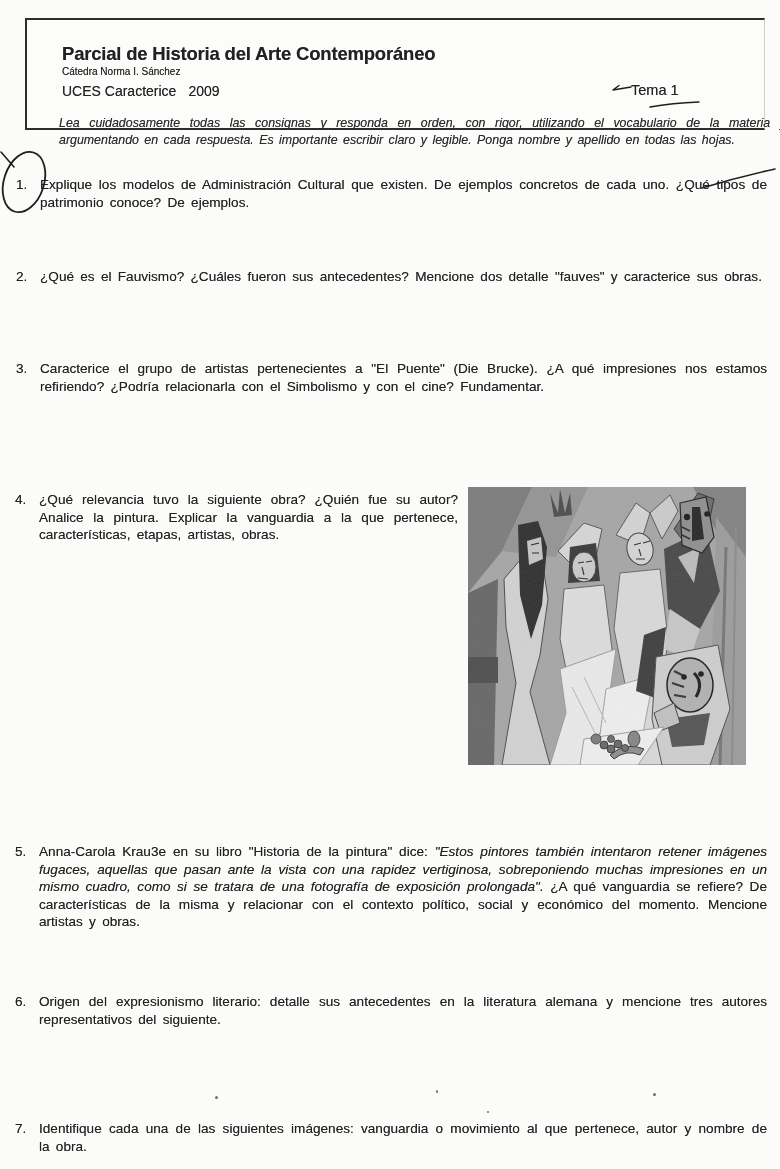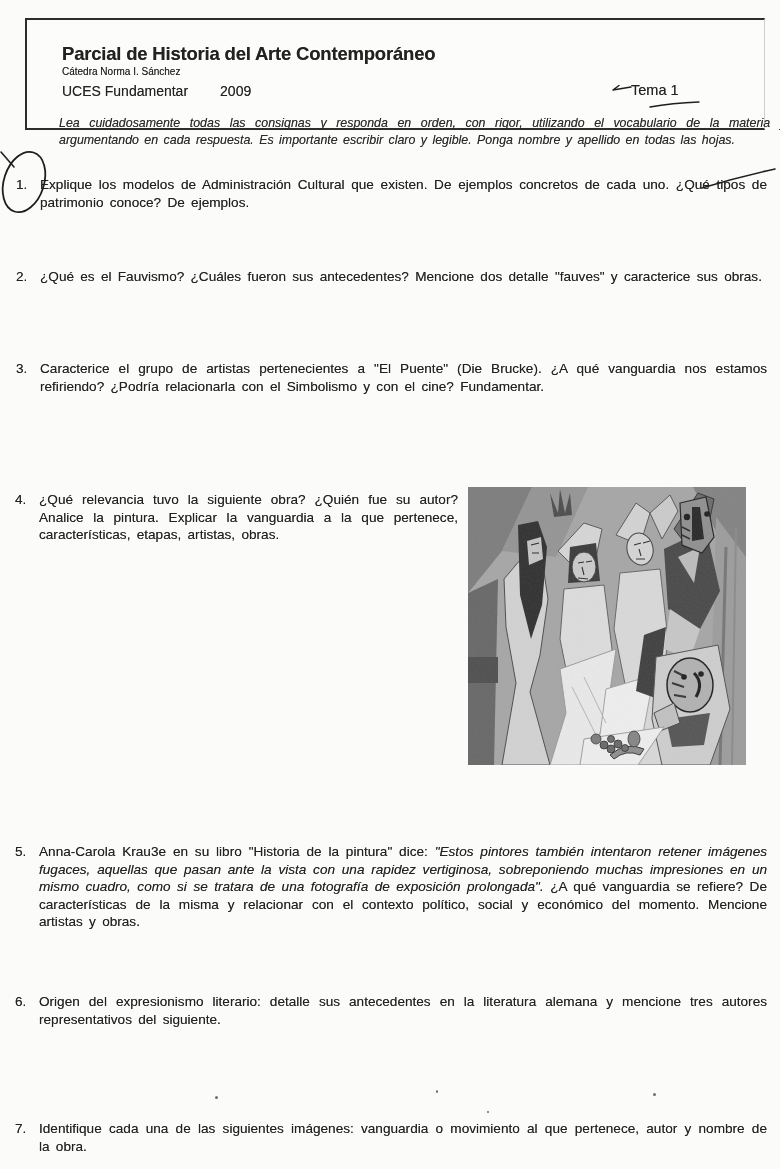--- a/index.html
+++ b/index.html
@@ -19,21 +19,21 @@
     border-top:2px solid #2d2d2d;
     border-left:2px solid #2d2d2d;
     border-bottom:2px solid #2d2d2d;
     border-right:1px solid #cfcfca;
     box-sizing:border-box;
     background:#fcfcfb;
   }
   .title{position:absolute;left:35px;top:23px;font-size:18.5px;font-weight:bold;letter-spacing:-0.2px;}
   .subtitle{position:absolute;left:35px;top:46px;font-size:10px;}
   .inst-row{position:absolute;left:35px;top:63px;font-size:14px;}
-  .inst-row .year{margin-left:32px;}
+  .inst-row .year{margin-left:12px;}
   .tema{position:absolute;left:604px;top:62px;font-size:14.5px;}
   .instructions{
     position:absolute;left:32px;top:95px;width:727px;
     font-size:12.4px;font-style:italic;line-height:16.5px;
     text-align:justify;word-spacing:2px;color:#2b2b2b;
   }
 
   
   .q{position:absolute;display:flex;font-size:13.6px;line-height:17.5px;}
   .q .num{flex:none;width:24px;}
@@ -62,37 +62,37 @@
 </style>
 </head>
 <body>
 
 <div class="page">
 
   <div class="header-box">
     <div class="title txt">Parcial de Historia del Arte Contemporáneo</div>
     <div class="subtitle txt">Cátedra Norma I. Sánchez</div>
     <div class="inst-row txt">
-      <span>UCES Fundamentar</span><span class="year">2009</span>
+      <span>UCES Caracterice</span><span class="year">2009</span>
     </div>
     <div class="tema txt">Tema 1</div>
     <div class="instructions txt">Lea cuidadosamente todas las consignas y responda en orden, con rigor, utilizando el vocabulario de la materia y argumentando en cada respuesta. Es importante escribir claro y legible. Ponga nombre y apellido en todas las hojas.</div>
   </div>
 
   <div class="q q1 txt">
     <span class="num">1.</span>
     <span class="body">Explique los modelos de Administración Cultural que existen. De ejemplos concretos de cada uno. ¿Qué tipos de patrimonio conoce? De ejemplos.</span>
   </div>
   <div class="q q2 txt">
     <span class="num">2.</span>
     <span class="body">¿Qué es el Fauvismo? ¿Cuáles fueron sus antecedentes? Mencione dos detalle "fauves" y caracterice sus obras.</span>
   </div>
   <div class="q q3 txt">
     <span class="num">3.</span>
-    <span class="body">Caracterice el grupo de artistas pertenecientes a "El Puente" (Die Brucke). ¿A qué vanguardia nos estamos refiriendo? ¿Podría relacionarla con el Simbolismo y con el cine? Fundamentar.</span>
+    <span class="body">Caracterice el grupo de artistas pertenecientes a "El Puente" (Die Brucke). ¿A qué impresiones nos estamos refiriendo? ¿Podría relacionarla con el Simbolismo y con el cine? Fundamentar.</span>
   </div>
   <div class="q q4 txt">
     <span class="num">4.</span>
     <span class="body">¿Qué relevancia tuvo la siguiente obra? ¿Quién fue su autor? Analice la pintura. Explicar la vanguardia a la que pertenece, características, etapas, artistas, obras.</span>
   </div>
   <div class="q q5 txt">
     <span class="num">5.</span>
     <span class="body"><span>Anna-Carola Krau3e en su libro "Historia de la pintura" dice: </span><i>"Estos pintores también intentaron retener imágenes fugaces, aquellas que pasan ante la vista con una rapidez vertiginosa, sobreponiendo muchas impresiones en un mismo cuadro, como si se tratara de una fotografía de exposición prolongada".</i><span> ¿A qué vanguardia se refiere? De características de la misma y relacionar con el contexto político, social y económico del momento.  Mencione artistas y obras.</span></span>
   </div>
   <div class="q q6 txt">

